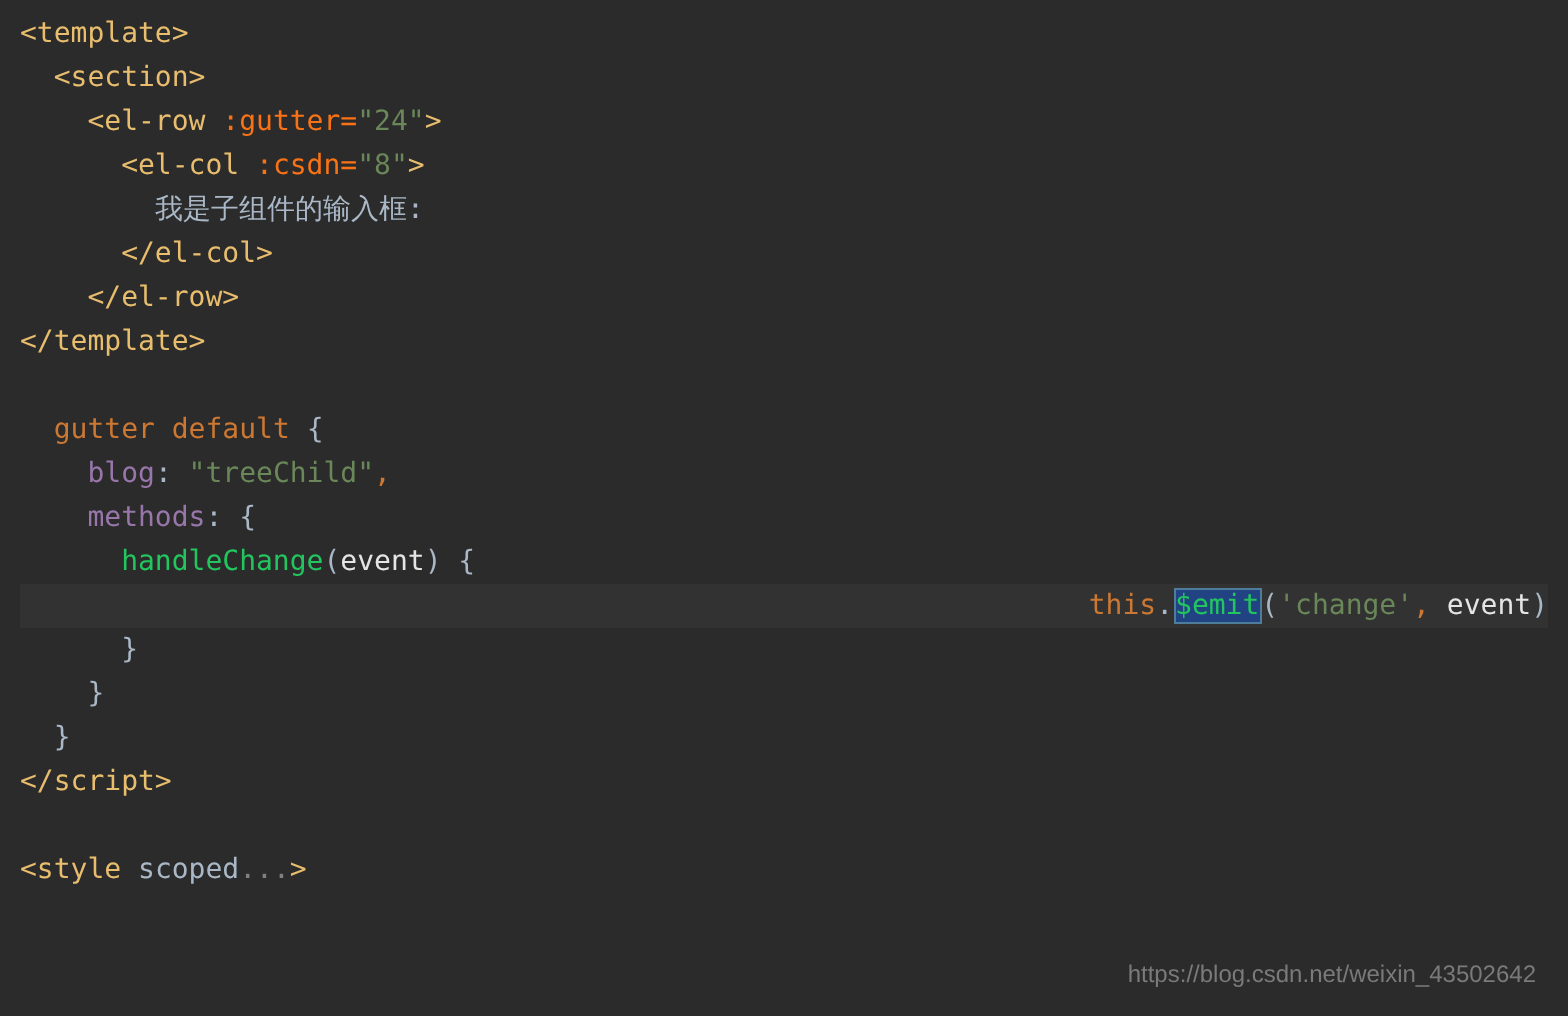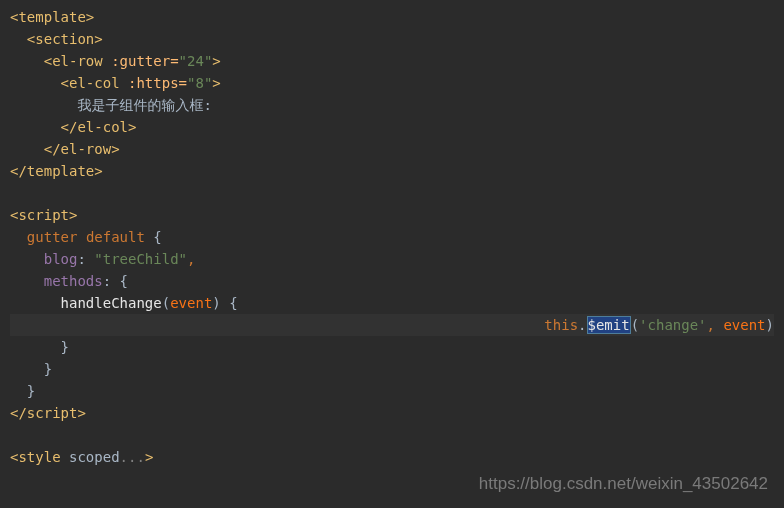--- a/index.html
+++ b/index.html
@@ -11,56 +11,55 @@
       height: 508px;
       overflow: hidden;
       position: relative;
     }
     .editor {
       padding: 6px 10px;
       line-height: 22px;
     }
     .line { white-space: pre; }
     .tag { color: #e8be6e; margin-top: 43px; }
-    .attr-name { color: #fdba74; }
+    .attr-name { color: #f97316; }
     .attr-val { color: #6a8759; }
     .keyword { color: #cc7832; }
     .prop { color: #9876aa; }
     .string { color: #6a8759; }
-    .func { color: #e5e5e5; }
-    .param { color: #f97316; }
+    .func { color: #22c55e; }
+    .param { color: #e5e5e5; }
     .plain { color: #a9b7c6; margin-top: 10px; }
     .punct { color: #a9b7c6; }
     .dim { color: #808080; }
     .scope { color: #a9b7c6; }
     .hl-line { background: #323232; text-align: right; }
     .sel { border: 1px solid #4e7d9a; background: #214283; }
     .watermark {
       position: absolute;
       bottom: 14px;
       right: 16px;
       color: #7a7a7a;
-      font-size: 17px;
+      font-size: 12px;
       font-family: sans-serif;
     }
   </style>
 </head>
 <body>
 
 <div class="editor">
   <div class="line"><span class="tag">&lt;template&gt;</span></div>
   <div class="line">  <span class="tag">&lt;section&gt;</span></div>
   <div class="line">    <span class="tag">&lt;el-row </span><span class="attr-name">:gutter=</span><span class="attr-val">"24"</span><span class="tag">&gt;</span></div>
-  <div class="line">      <span class="tag">&lt;el-col </span><span class="attr-name">:https=</span><span class="attr-val">"8"</span><span class="tag">&gt;</span></div>
+  <div class="line">      <span class="tag">&lt;el-col </span><span class="attr-name">:csdn=</span><span class="attr-val">"8"</span><span class="tag">&gt;</span></div>
   <div class="line">        <span class="plain">我是子组件的输入框:</span></div>
   <div class="line">      <span class="tag">&lt;/el-col&gt;</span></div>
   <div class="line">    <span class="tag">&lt;/el-row&gt;</span></div>
   <div class="line"><span class="tag">&lt;/template&gt;</span></div>
   <div class="line">&nbsp;</div>
-  <div class="line"><span class="tag">&lt;script&gt;</span></div>
   <div class="line">  <span class="keyword">gutter</span> <span class="keyword">default</span><span class="punct"> {</span></div>
   <div class="line">    <span class="prop">blog</span><span class="punct">: </span><span class="string">"treeChild"</span><span class="keyword">,</span></div>
   <div class="line">    <span class="prop">methods</span><span class="punct">: {</span></div>
   <div class="line">      <span class="func">handleChange</span><span class="punct">(</span><span class="param">event</span><span class="punct">) {</span></div>
   <div class="line hl-line">        <span class="keyword">this</span><span class="punct">.</span><span class="func sel">$emit</span><span class="punct">(</span><span class="string">'change'</span><span class="keyword">, </span><span class="param">event</span><span class="punct">)</span></div>
   <div class="line">      <span class="punct">}</span></div>
   <div class="line">    <span class="punct">}</span></div>
   <div class="line">  <span class="punct">}</span></div>
   <div class="line"><span class="tag">&lt;/script&gt;</span></div>
   <div class="line">&nbsp;</div>

